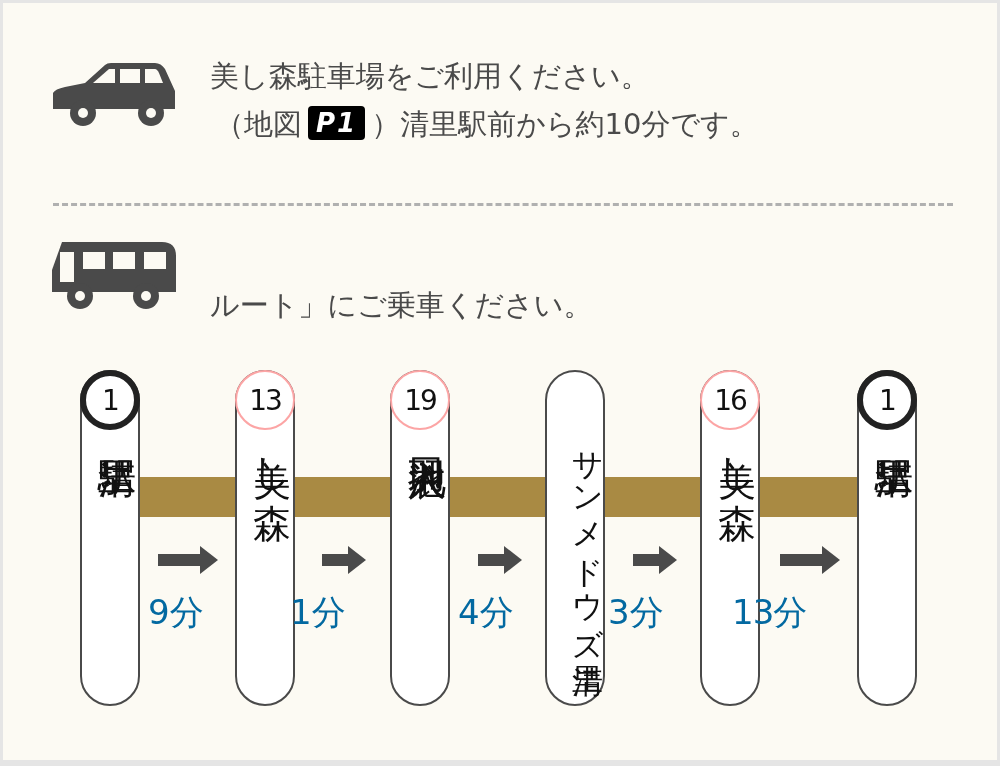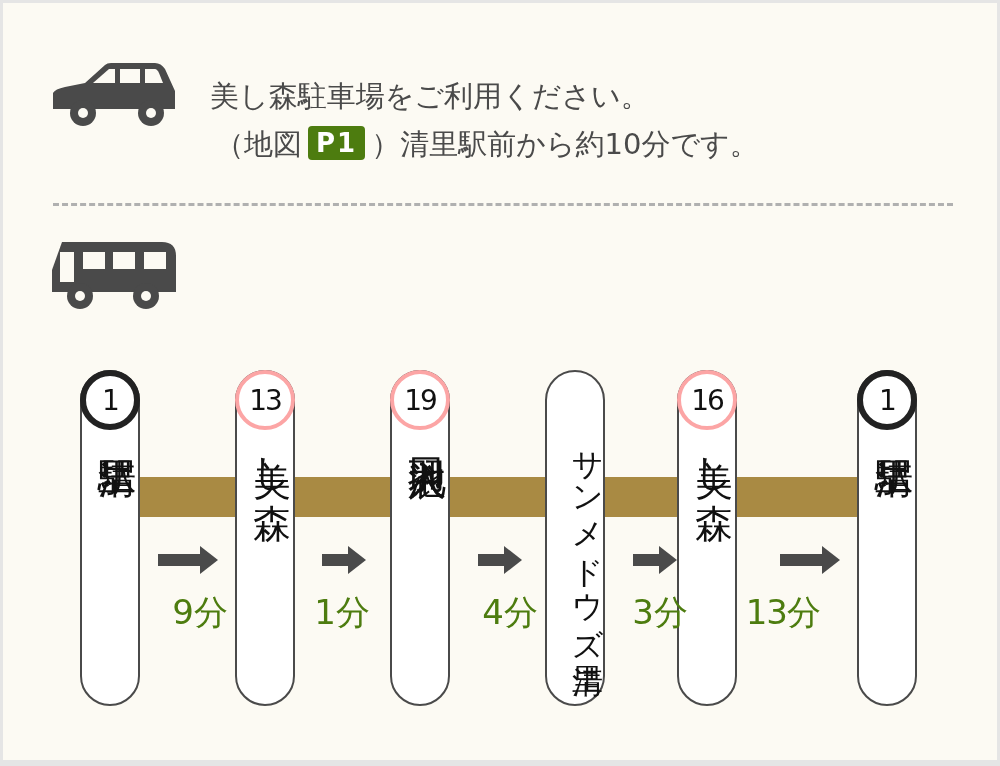--- a/index.html
+++ b/index.html
@@ -1,36 +1,36 @@
 <!DOCTYPE html>
 <html><head>
 <meta charset="utf-8">
 <style>
   html, body { margin:0; padding:0; }
   body { width:1000px; height:766px; background:#e5e5e5; position:relative; overflow:hidden;
          font-family:"DejaVu Sans", sans-serif; color:#4a4a4a; }
   .panel { position:absolute; left:3px; top:3px; width:994px; height:757px; background:#fcfaf3; }
   .icon { position:absolute; }
-  .txt { position:absolute; font-size:29px; line-height:42px; color:#4a4a4a; letter-spacing:0px; white-space:nowrap;margin-top:20px; }
-  .p-badge { display:inline-block; background:#4d7c0f; color:#fff; font-weight:bold; font-size:26px;
-             line-height:34px; padding:0 8px; border-radius:4px; margin:0 6px; vertical-align:2px; letter-spacing:2px; }
+  .txt { position:absolute; font-size:29px; line-height:42px; color:#4a4a4a; letter-spacing:0px; white-space:nowrap; }
+  .p-badge { display:inline-block; background:#000000; color:#fff; font-weight:bold; font-size:26px;
+             line-height:34px; padding:0 8px; border-radius:4px; margin:0 6px; vertical-align:2px; letter-spacing:2px;font-style:italic; }
   .divider { position:absolute; left:50px; top:200px; width:900px; height:0; border-top:3px dashed #b0b0b0; }
   .rail { position:absolute; left:120px; top:477px; width:760px; height:40px; background:#a98a43; }
   .stop { position:absolute; top:370px; width:60px; height:336px; background:#fff; border:2px solid #4a4a4a;
           border-radius:30px; box-sizing:border-box; }
   .stop-num { position:absolute; left:-2px; top:-2px; width:60px; height:60px; border-radius:50%;
               box-sizing:border-box; background:#fff; display:flex; align-items:center; justify-content:center;
               font-size:28px; color:#111; letter-spacing:-2px; }
   .stop-num.dark { border:6px solid #222; }
-  .stop-num.gold { border:4px solid #fca5a5; }
+  .stop-num.gold { border:2px solid #fca5a5; }
   .stop-name { position:absolute; left:0; top:58px; width:56px; text-align:center; font-size:38px; line-height:43px;
                color:#111; writing-mode:vertical-rl; text-orientation:upright; margin:0 auto; }
   .stop-name.small { font-size:31px; line-height:31px; }
   .arrow { position:absolute; top:546px; width:60px; height:28px; }
-  .dur { position:absolute; top:590px; font-size:34px; color:#4d7c0f; text-align:right; width:80px; }
+  .dur { position:absolute; top:590px; font-size:34px; color:#0369a1; text-align:left; width:80px; }
 </style>
 </head>
 <body>
 
 <div class="panel">
 
   <svg class="icon" style="left:48px;top:58px" width="128" height="68" viewBox="0 0 128 68">
     <path d="M2 32 Q4 28 14 26 L34 22 L54 4 Q56 2 60 2 L104 2 Q110 2 114 8 L124 30 L124 48 L2 48 Z" fill="#4a4a4a"></path>
     <path d="M42 22 L58 8 L64 8 L64 22 Z" fill="#fcfaf3"></path>
     <rect x="69" y="8" width="20" height="14" fill="#fcfaf3"></rect>
@@ -51,40 +51,41 @@
     <path d="M12 2 L112 2 Q126 2 126 16 L126 52 L2 52 L2 30 Z" fill="#4a4a4a"></path>
     <rect x="10" y="12" width="14" height="30" fill="#fcfaf3"></rect>
     <rect x="33" y="12" width="22" height="17" fill="#fcfaf3"></rect>
     <rect x="63" y="12" width="22" height="17" fill="#fcfaf3"></rect>
     <rect x="94" y="12" width="22" height="17" fill="#fcfaf3"></rect>
     <circle cx="30" cy="56" r="13" fill="#4a4a4a"></circle>
       <circle cx="30" cy="56" r="5" fill="#fcfaf3"></circle>
     <circle cx="96" cy="56" r="13" fill="#4a4a4a"></circle>
       <circle cx="96" cy="56" r="5" fill="#fcfaf3"></circle>
   </svg>
+  <div class="txt" style="left:207px;top:281px">ルート」にご乗車ください。</div>
 </div>
 
 <div class="rail"></div>
 
 <div class="stop" style="left:80px">
   <div class="stop-num dark">1</div>
   <div class="stop-name">清里駅</div>
 </div>
 <div class="stop" style="left:235px">
   <div class="stop-num gold">13</div>
   <div class="stop-name">美し森</div>
 </div>
 <div class="stop" style="left:390px">
   <div class="stop-num gold">19</div>
   <div class="stop-name">羽衣池入口</div>
 </div>
 <div class="stop" style="left:545px">
   <div class="stop-name small">サンメドウズ清里</div>
 </div>
-<div class="stop" style="left:677px">
+<div class="stop" style="left:700px">
   <div class="stop-num gold">16</div>
   <div class="stop-name">美し森</div>
 </div>
 <div class="stop" style="left:857px">
   <div class="stop-num dark">1</div>
   <div class="stop-name">清里駅</div>
 </div>
 
 <svg class="arrow" style="left:158px" viewBox="0 0 60 28">
     <rect x="0" y="8" width="44" height="12" fill="#4a4a4a"></rect>

